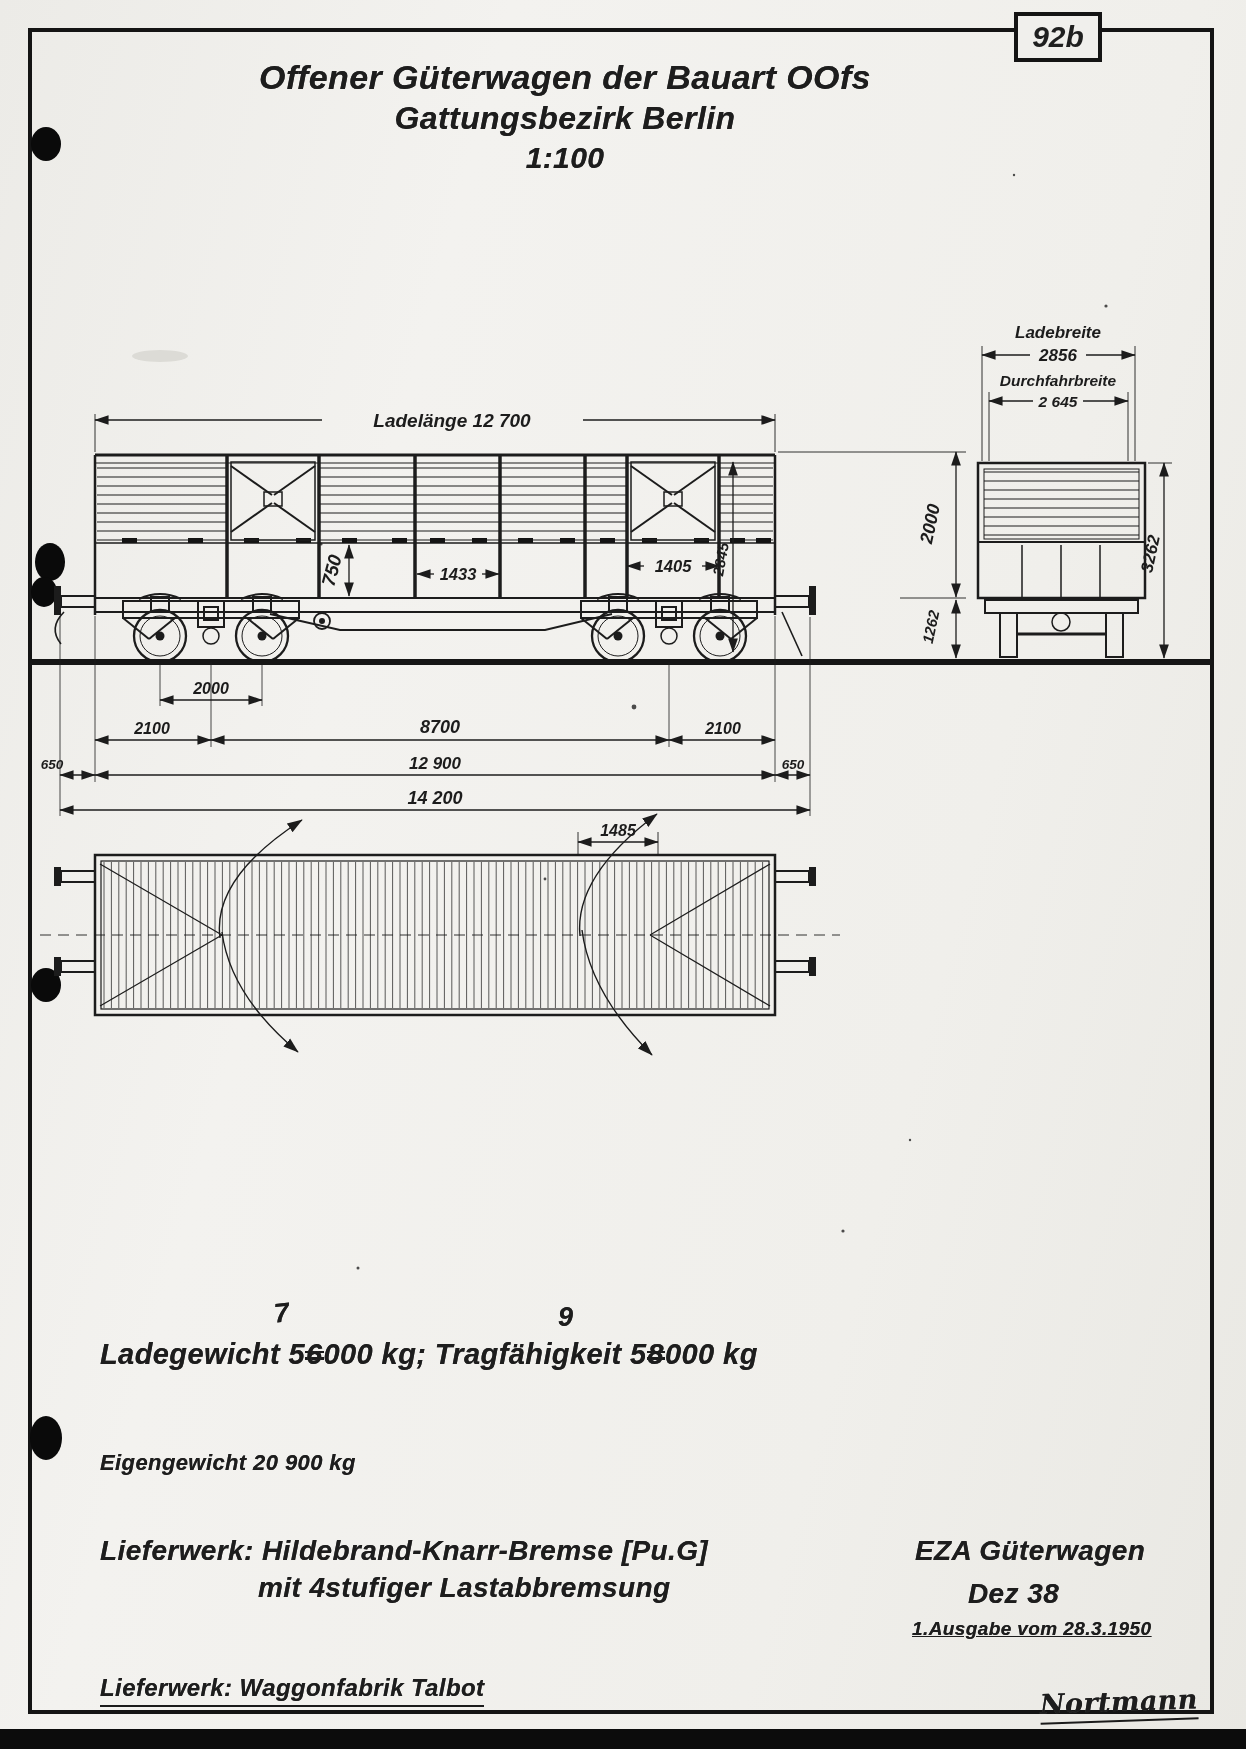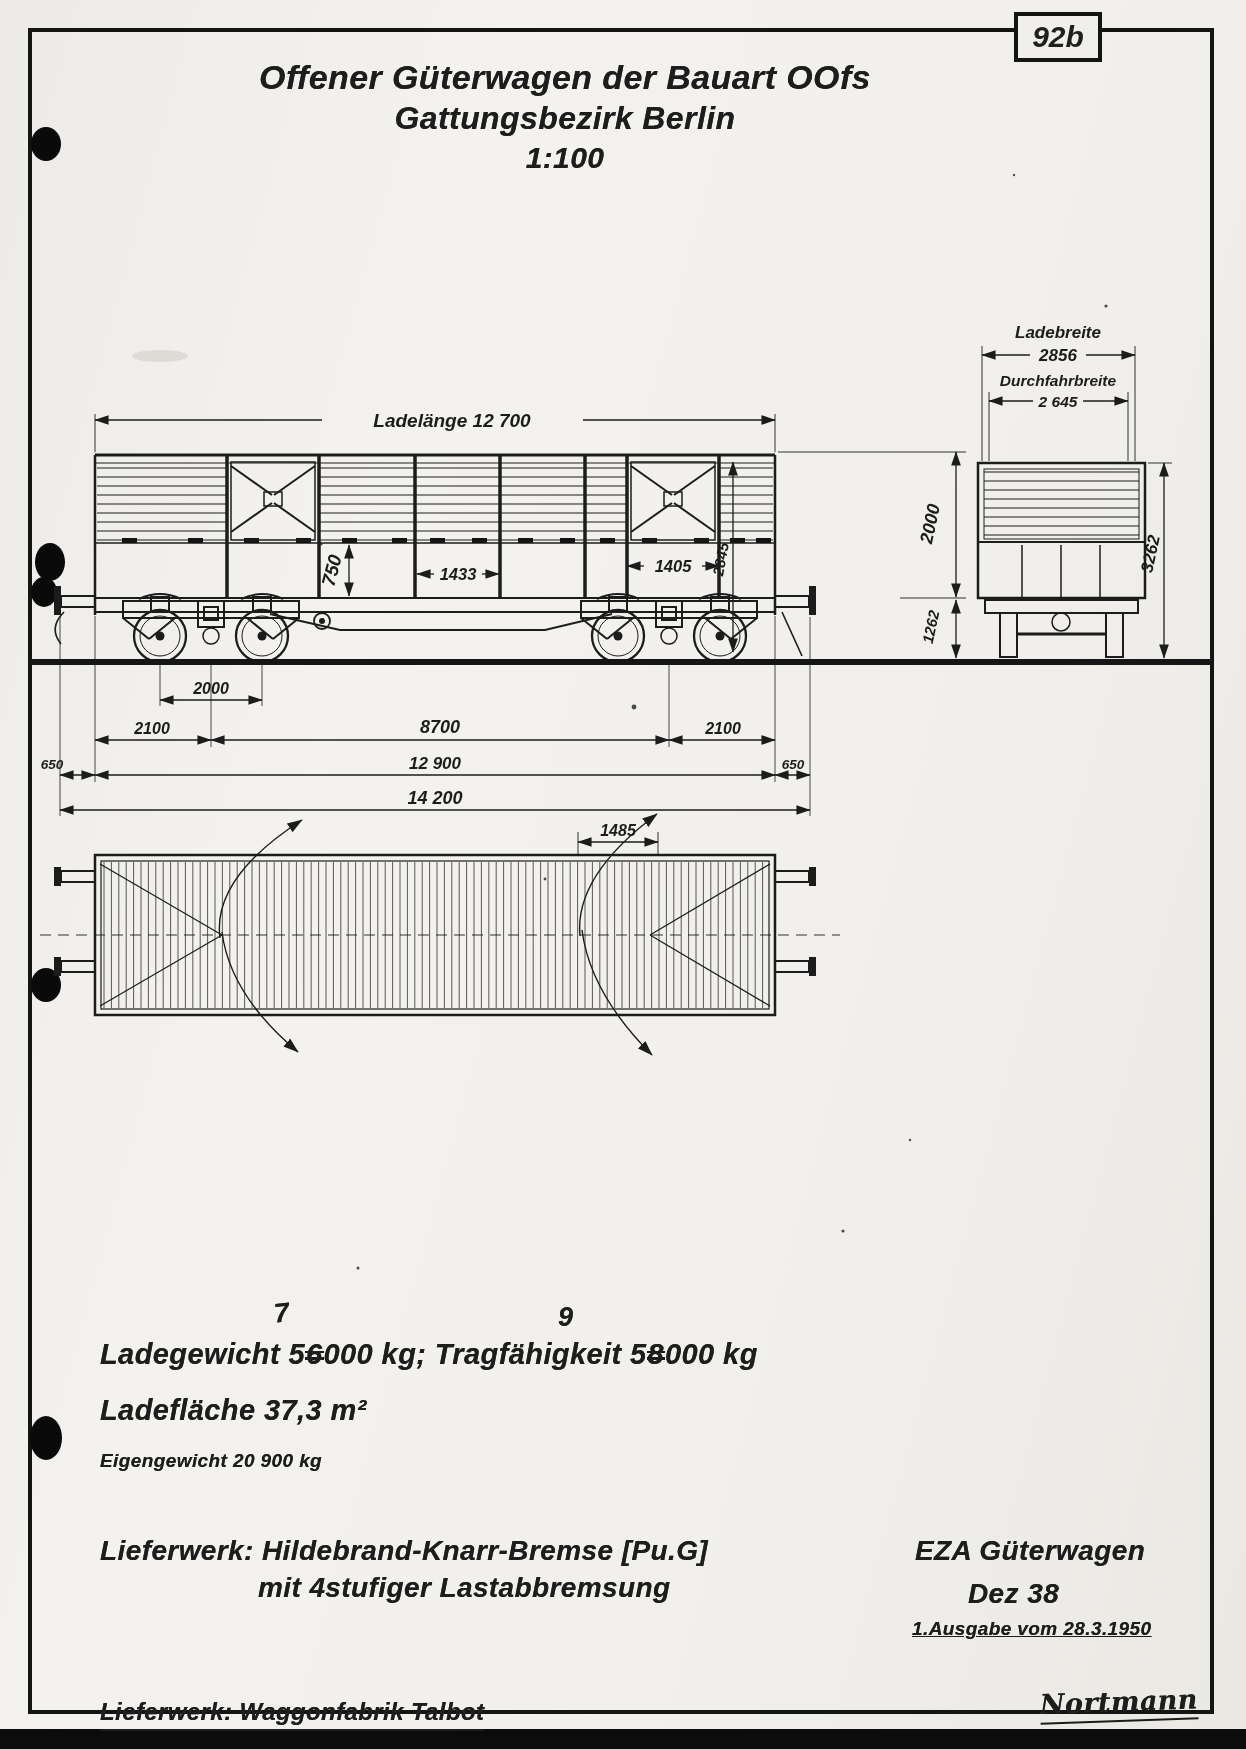--- a/index.html
+++ b/index.html
@@ -427,26 +427,25 @@
 <div class="hand ctr" style="left:140px;top:141px;width:850px;font-size:30px;">1:100</div>
 
 <div class="hand" style="left:274px;top:1298px;font-size:27px;transform:rotate(-6deg);">7</div>
 <div class="hand" style="left:558px;top:1302px;font-size:27px;">9</div>
 
 <div class="hand" style="left:100px;top:1338px;font-size:29px;">
   <span>Ladegewicht 5</span><span class="struck">6</span><span>000 kg;</span>
   <span>Tragfähigkeit 5</span><span class="struck">8</span><span>000 kg</span>
 </div>
 
-<div class="hand" style="left:100px;top:1394px;font-size:29px;">Ladefläche 37,3 m²</div>
-<div class="hand" style="left:100px;top:1450px;font-size:19px;">Eigengewicht 20 900 kg</div>
+<div class="hand" style="left:100px;top:1450px;font-size:22px;">Eigengewicht 20 900 kg</div>
 
 <div class="hand" style="left:100px;top:1535px;font-size:28px;">Lieferwerk: Hildebrand-Knarr-Bremse [Pu.G]</div>
 <div class="hand" style="left:258px;top:1572px;font-size:28px;">mit 4stufiger Lastabbremsung</div>
 
 <div class="hand" style="left:915px;top:1535px;font-size:28px;">EZA Güterwagen</div>
 <div class="hand" style="left:968px;top:1578px;font-size:28px;">Dez 38</div>
 <div class="hand" style="left:912px;top:1618px;font-size:19px;text-decoration:underline;">1.Ausgabe vom 28.3.1950</div>
 
-<div class="hand uline" style="left:100px;top:1674px;font-size:24px;margin-top:24px;">Lieferwerk: Waggonfabrik Talbot</div>
+<div class="hand uline" style="left:100px;top:1674px;font-size:24px;">Lieferwerk: Waggonfabrik Talbot</div>
 <div class="hand sig uline" style="left:1040px;top:1686px;font-size:27px;transform:rotate(-2deg);">Nortmann</div>
 
 </div>
 
 </body></html>

